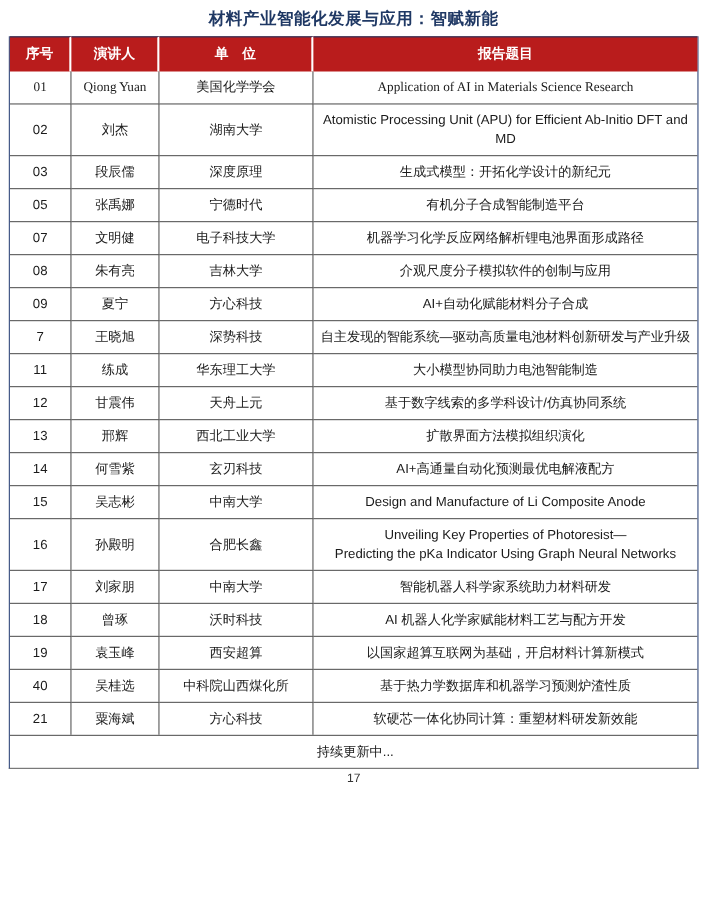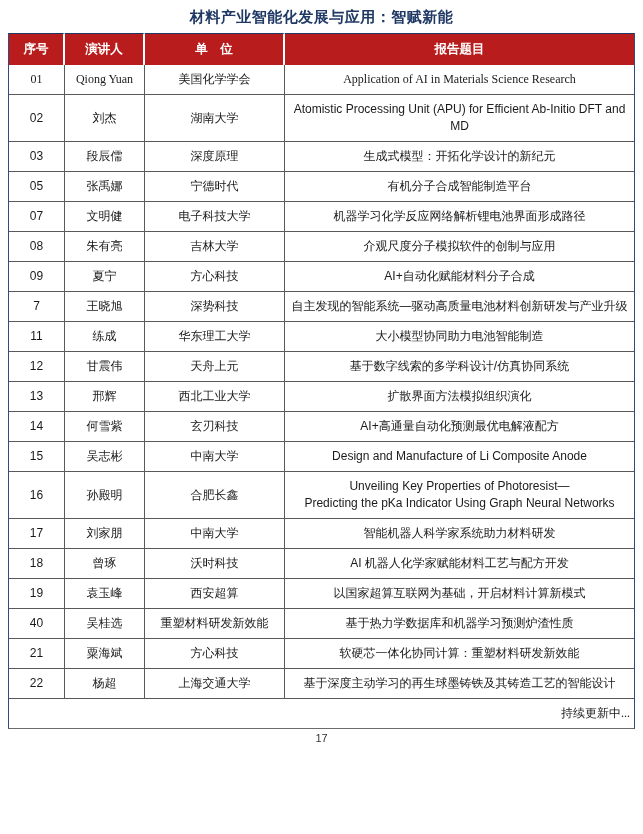--- a/index.html
+++ b/index.html
@@ -55,24 +55,23 @@
     text-align: center;
     vertical-align: middle;
     border-right: 1px solid #595959;
     border-top: 1px solid #595959;
     white-space: pre-line;
     overflow: hidden;
   }
   td:last-child { border-right: none; }
   tbody tr:first-child td { border-top: none; font-family: Liberation Serif, serif; }
   td.footer-cell {
-    text-align: right;
+    text-align: center;
     padding-left: 7px;
     border-right: none;
-    font-family: Liberation Serif, serif;
   }
   .page-number {
     margin-top: 2px;
     text-align: center;
     font-size: 11px;
     color: #333333;
     line-height: 14px;
   }
 </style>
 </head>
@@ -196,35 +195,29 @@
         </tr>
         <tr>
           <td>19</td>
           <td>袁玉峰</td>
           <td>西安超算</td>
           <td>以国家超算互联网为基础，开启材料计算新模式</td>
         </tr>
         <tr>
           <td>40</td>
           <td>吴桂选</td>
-          <td>重塑材料研发新效能</td>
+          <td>中科院山西煤化所</td>
           <td>基于热力学数据库和机器学习预测炉渣性质</td>
         </tr>
         <tr>
           <td>21</td>
           <td>粟海斌</td>
           <td>方心科技</td>
           <td>软硬芯一体化协同计算：重塑材料研发新效能</td>
         </tr>
         <tr>
-          <td>22</td>
-          <td>杨超</td>
-          <td>上海交通大学</td>
-          <td>基于深度主动学习的再生球墨铸铁及其铸造工艺的智能设计</td>
-        </tr>
-        <tr>
           <td colspan="4" class="footer-cell">持续更新中...</td>
         </tr>
       </tbody>
   </table>
 
   <div class="page-number">17</div>
 </div>
 
 </body></html>

